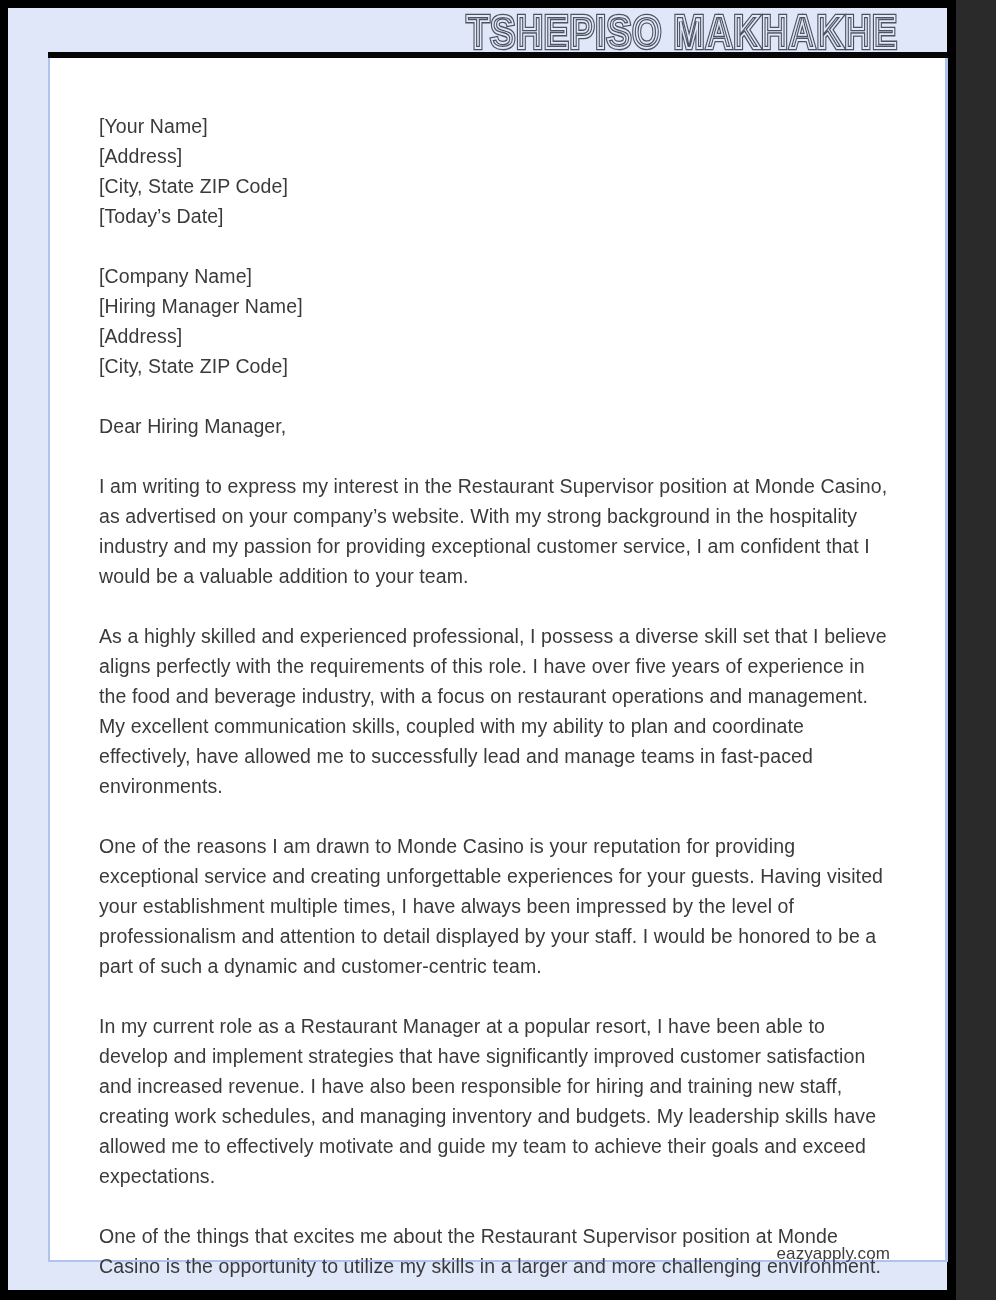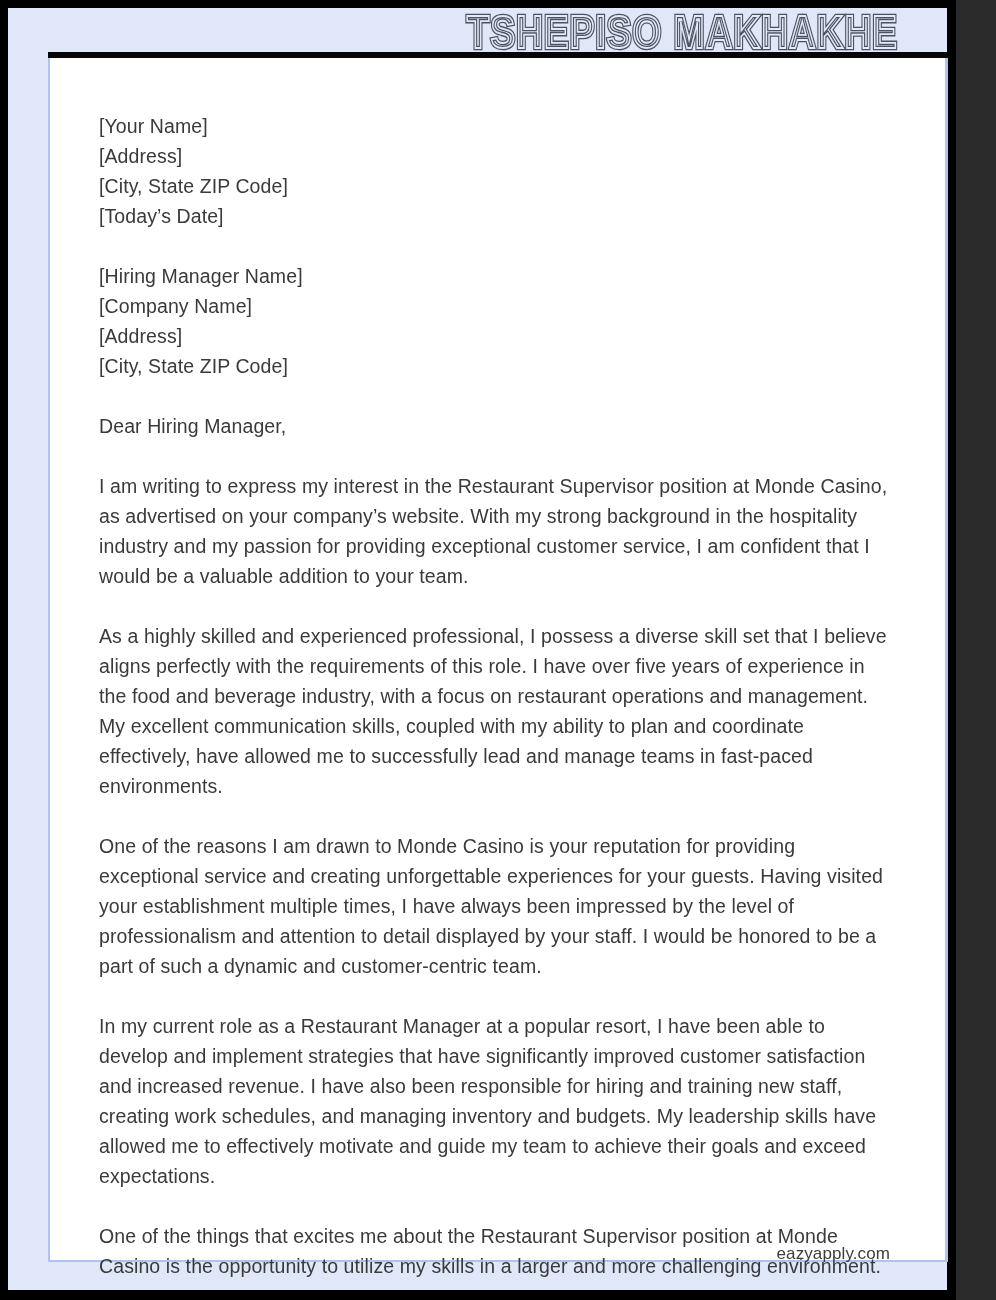--- a/index.html
+++ b/index.html
@@ -92,22 +92,22 @@
   <div class="letter">
 
     <div class="block">
       <div>[Your Name]</div>
       <div>[Address]</div>
       <div>[City, State ZIP Code]</div>
       <div>[Today’s Date]</div>
     </div>
 
     <div class="block">
+      <div>[Company Name]</div>
       <div>[Hiring Manager Name]</div>
-      <div>[Company Name]</div>
       <div>[Address]</div>
       <div>[City, State ZIP Code]</div>
     </div>
 
     <div class="block">Dear Hiring Manager,</div>
 
     <p>I am writing to express my interest in the Restaurant Supervisor position at Monde Casino, as advertised on your company’s website. With my strong background in the hospitality industry and my passion for providing exceptional customer service, I am confident that I would be a valuable addition to your team.</p>
     <p>As a highly skilled and experienced professional, I possess a diverse skill set that I believe aligns perfectly with the requirements of this role. I have over five years of experience in the food and beverage industry, with a focus on restaurant operations and management. My excellent communication skills, coupled with my ability to plan and coordinate effectively, have allowed me to successfully lead and manage teams in fast-paced environments.</p>
     <p>One of the reasons I am drawn to Monde Casino is your reputation for providing exceptional service and creating unforgettable experiences for your guests. Having visited your establishment multiple times, I have always been impressed by the level of professionalism and attention to detail displayed by your staff. I would be honored to be a part of such a dynamic and customer-centric team.</p>
     <p>In my current role as a Restaurant Manager at a popular resort, I have been able to develop and implement strategies that have significantly improved customer satisfaction and increased revenue. I have also been responsible for hiring and training new staff, creating work schedules, and managing inventory and budgets. My leadership skills have allowed me to effectively motivate and guide my team to achieve their goals and exceed expectations.</p>

